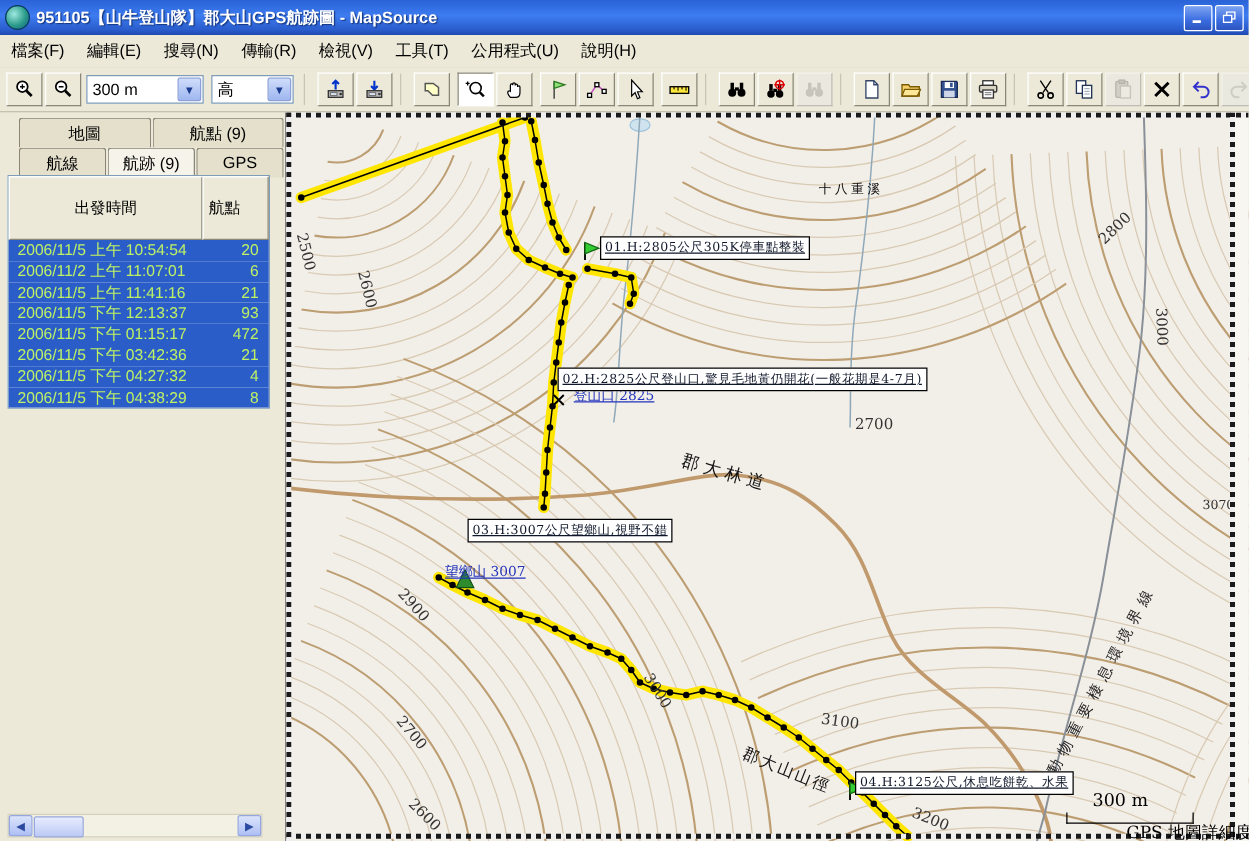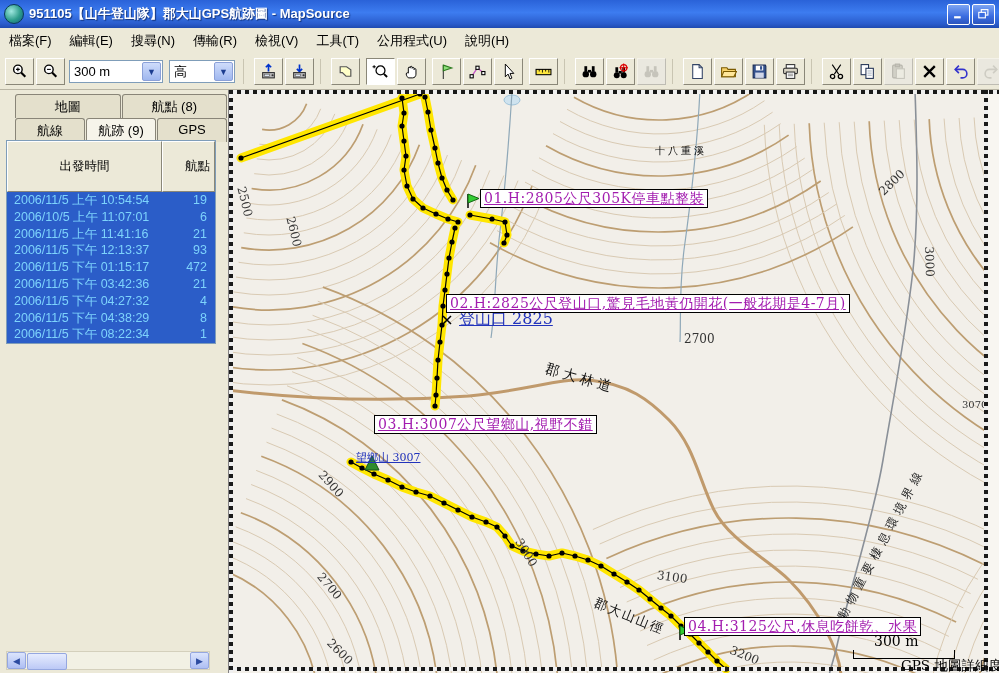--- a/index.html
+++ b/index.html
@@ -37,40 +37,40 @@
   #sidebar{position:absolute;left:0;top:90px;width:229px;height:583px;background:#ece9d8;
     border-right:1px solid #848284;box-sizing:border-box;}
   .tabrow{display:flex;padding-left:15px;}
   .tab{border:1px solid #898578;border-bottom:none;border-radius:3px 3px 0 0;background:#e4e0cc;
     font-size:13px;padding:3px 0 2px;text-align:center;margin-right:1px;flex:1;white-space:nowrap;}
   .tab.active{background:#f6f4ea;position:relative;top:0;font-weight:normal;}
   #trk-table{position:absolute;left:6px;top:50px;width:208px;border:1px solid #7f9db9;background:#fff;font-size:12.5px;}
   .th-row{display:flex;background:#ece9d8;}
   .th{border:1px solid;border-color:#fff #8a8778 #8a8778 #fff;padding:16px 4px;box-sizing:border-box;white-space:nowrap;overflow:hidden;}
   .th.c1{width:172px;text-align:center;}
-  .th.c2{width:58px;text-align:right;}
-  .tr{display:flex;background:#2b5dc8;color:#7dd3fc;height:16.8px;line-height:16.8px;white-space:nowrap;}
+  .th.c2{width:58px;text-align:left;}
+  .tr{display:flex;background:#2b5dc8;color:#bef264;height:16.8px;line-height:16.8px;white-space:nowrap;}
   .td.c1{width:172px;padding-left:7px;box-sizing:border-box;overflow:hidden;}
   .td.c2{width:34px;text-align:right;padding-right:6px;box-sizing:border-box;}
   #hscroll{position:absolute;left:6px;bottom:3px;width:202px;height:17px;background:#f2f1e4;
     border:1px solid #d4d0bc;display:flex;align-items:center;justify-content:space-between;}
   .sc-btn{width:17px;height:15px;background:linear-gradient(180deg,#dbe4fc,#aebff4);
     border:1px solid #95a7e0;border-radius:2px;color:#2c4ba0;font-size:9px;display:flex;align-items:center;justify-content:center;}
   #sc-thumb{position:absolute;left:20px;top:1px;width:38px;height:15px;border-radius:2px;
     background:linear-gradient(180deg,#e6ecfe,#bcc9f6);border:1px solid #95a7e0;}
   
   #maparea{position:absolute;left:229px;top:90px;width:770px;height:583px;background:#f2efe9;overflow:hidden;}
   #mapsvg{position:absolute;left:0;top:0;}
   .checker-h{position:absolute;height:4px;background:repeating-linear-gradient(90deg,#1a1a1a 0 4px,#efefef 4px 8px);z-index:40;}
   .checker-v{position:absolute;width:4px;background:repeating-linear-gradient(180deg,#1a1a1a 0 4px,#efefef 4px 8px);z-index:40;}
   #map-east-strip{position:absolute;left:759px;top:0;width:11px;height:583px;background:#f8f6f1;z-index:39;}
   .map-label{position:absolute;white-space:nowrap;font-family:"DejaVu Serif",serif;z-index:20;transform-origin:left top;}
   .callout{position:absolute;background:#fff;border:1.5px solid #000;padding:0 3px;line-height:17px;
-    font-family:"DejaVu Serif",serif;font-size:14px;letter-spacing:.5px;white-space:nowrap;
-    text-decoration:underline;color:#a21caf;z-index:30;}
+    font-family:"DejaVu Serif",serif;font-size:10px;letter-spacing:.5px;white-space:nowrap;
+    text-decoration:underline;color:#0f172a;z-index:30;}
   #scalebar{position:absolute;left:853px;top:650px;width:100px;height:8px;
     border-left:1.5px solid #000;border-right:1.5px solid #000;border-bottom:1.5px solid #000;z-index:45;}
   #scale-text{position:absolute;left:874px;top:633px;font-family:"DejaVu Serif",serif;font-size:14px;color:#000;z-index:45;}
   #status-text{position:absolute;left:901px;top:657px;font-family:"DejaVu Serif",serif;font-size:13.5px;color:#000;z-index:46;white-space:nowrap;}
 </style>
 </head>
 <body>
 
 <div id="titlebar">
   <div id="title-icon"></div>
@@ -329,39 +329,39 @@
           <path d="M13 6H6a4 4 0 0 0 0 8h2" fill="none" stroke="#aaa" stroke-width="1.5"></path>
           <path d="M9.5 2.5L13 6l-3.5 3.5" fill="none" stroke="#aaa" stroke-width="1.5"></path>
         </svg>
       </span>
     </div>
   </div>
 
 <div id="sidebar">
   <div class="tabrow" id="tabrow1" style="padding-top:4px">
       <div class="tab">地圖</div>
-      <div class="tab">航點 (8)</div>
+      <div class="tab">航點 (9)</div>
     </div>
   <div class="tabrow" id="tabrow2">
       <div class="tab">航線</div>
       <div class="tab active">航跡 (9)</div>
       <div class="tab">GPS</div>
     </div>
   <div id="trk-table">
     <div class="th-row">
       <div class="th c1">出發時間</div>
       <div class="th c2">航點</div>
     </div>
     <div id="trk-rows">
         <div class="tr">
           <div class="td c1">2006/11/5 上午 10:54:54</div>
-          <div class="td c2">19</div>
-        </div>
-        <div class="tr">
-          <div class="td c1">2006/10/5 上午 11:07:01</div>
+          <div class="td c2">20</div>
+        </div>
+        <div class="tr">
+          <div class="td c1">2006/11/2 上午 11:07:01</div>
           <div class="td c2">6</div>
         </div>
         <div class="tr">
           <div class="td c1">2006/11/5 上午 11:41:16</div>
           <div class="td c2">21</div>
         </div>
         <div class="tr">
           <div class="td c1">2006/11/5 下午 12:13:37</div>
           <div class="td c2">93</div>
         </div>
@@ -373,24 +373,20 @@
           <div class="td c1">2006/11/5 下午 03:42:36</div>
           <div class="td c2">21</div>
         </div>
         <div class="tr">
           <div class="td c1">2006/11/5 下午 04:27:32</div>
           <div class="td c2">4</div>
         </div>
         <div class="tr">
           <div class="td c1">2006/11/5 下午 04:38:29</div>
           <div class="td c2">8</div>
-        </div>
-        <div class="tr">
-          <div class="td c1">2006/11/5 下午 08:22:34</div>
-          <div class="td c2">1</div>
         </div>
       </div>
   </div>
   <div id="hscroll">
     <div class="sc-btn">◀</div>
     <div id="sc-thumb"></div>
     <div class="sc-btn">▶</div>
   </div>
 </div>
 
@@ -617,21 +613,21 @@
     <div class="map-label" style="left: 325px; top: 570px; font-size: 12px; color: rgb(51, 51, 51); transform: rotate(50deg);">2700</div>
     <div class="map-label" style="left: 334px; top: 636px; font-size: 12px; color: rgb(51, 51, 51); transform: rotate(45deg);">2600</div>
     <div class="map-label" style="left: 524px; top: 536px; font-size: 12px; color: rgb(51, 51, 51); transform: rotate(58deg);">3000</div>
     <div class="map-label" style="left: 658px; top: 568px; font-size: 12px; color: rgb(51, 51, 51); transform: rotate(8deg);">3100</div>
     <div class="map-label" style="left: 733px; top: 643px; font-size: 12px; color: rgb(51, 51, 51); transform: rotate(22deg);">3200</div>
     <div class="map-label" style="left: 684px; top: 332px; font-size: 12px; color: rgb(51, 51, 51);">2700</div>
     <div class="map-label" style="left: 876px; top: 188px; font-size: 12px; color: rgb(51, 51, 51); transform: rotate(-44deg);">2800</div>
     <div class="map-label" style="left: 936px; top: 246px; font-size: 12px; color: rgb(51, 51, 51); transform: rotate(88deg);">3000</div>
     <div class="map-label" style="left: 962px; top: 399px; font-size: 10px; color: rgb(51, 51, 51);">3070</div>
     <div class="map-label" style="left: 356px; top: 450px; font-size: 11px; color: rgb(34, 51, 187); text-decoration: underline;">望鄉山 3007</div>
-    <div class="map-label" style="left: 459px; top: 309px; font-size: 16px; color: rgb(34, 51, 187); text-decoration: underline;">登山口 2825</div>
+    <div class="map-label" style="left: 459px; top: 309px; font-size: 11px; color: rgb(34, 51, 187); text-decoration: underline;">登山口 2825</div>
   </div>
 <div id="callouts-layer">
     <div class="callout" style="left: 480px; top: 189px;">01.H:2805公尺305K停車點整裝</div>
     <div class="callout" style="left: 446px; top: 294px;">02.H:2825公尺登山口,驚見毛地黃仍開花(一般花期是4-7月)</div>
     <div class="callout" style="left: 374px; top: 415px;">03.H:3007公尺望鄉山,視野不錯</div>
     <div class="callout" style="left: 684px; top: 617px;">04.H:3125公尺,休息吃餅乾、水果</div>
   </div>
 <div id="scalebar"></div>
 <div id="scale-text">300 m</div>
 <div id="status-text">GPS 地圖詳細度</div>

